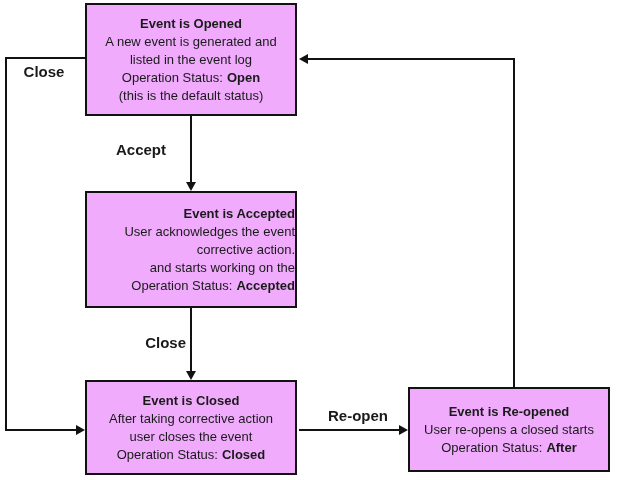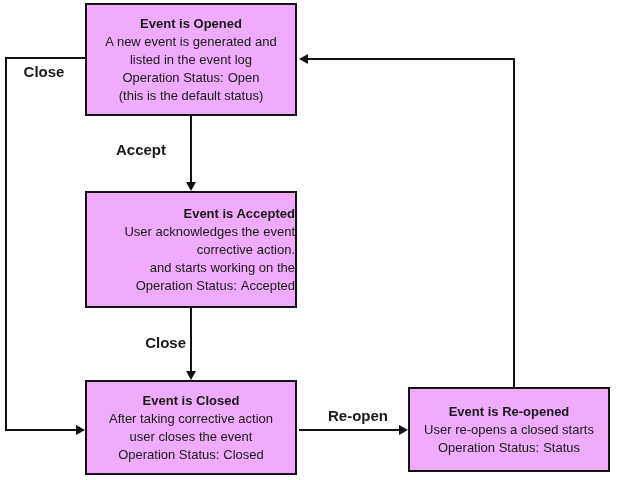--- a/index.html
+++ b/index.html
@@ -33,21 +33,21 @@
     justify-content: center;
     align-items: center;
     text-align: center;
     font-size: 13px;
     line-height: 18px;
   }
   .node-title {
     font-weight: bold;
   }
   .status-value {
-    font-weight: normal;
+    font-weight: bold;
     margin-left: 4px;
   }
   #node-opened   { left: 85px;  top: 3px;   width: 212px; height: 113px; }
   #node-accepted { left: 85px;  top: 191px; width: 212px; height: 117px; align-items: flex-end; }
   #node-closed   { left: 85px;  top: 380px; width: 212px; height: 95px;  }
   #node-reopened { left: 408px; top: 387px; width: 202px; height: 85px;  }
   .edge-label {
     position: absolute;
     font-size: 15px;
     line-height: 18px;
@@ -118,21 +118,21 @@
     <div class="node-line">user closes the event</div>
     <div class="node-line">
       <span>Operation Status:</span><span class="status-value">Closed</span>
     </div>
   </div>
 
   <div class="node" id="node-reopened">
     <div class="node-title">Event is Re-opened</div>
     <div class="node-line">User re-opens a closed starts</div>
     <div class="node-line">
-      <span>Operation Status:</span><span class="status-value">Status</span>
+      <span>Operation Status:</span><span class="status-value">After</span>
     </div>
   </div>
 
   <div class="edge-label" id="label-close-direct">Close</div>
   <div class="edge-label" id="label-accept">Accept</div>
   <div class="edge-label" id="label-close">Close</div>
   <div class="edge-label" id="label-reopen">Re-open</div>
 
 </div>
 

